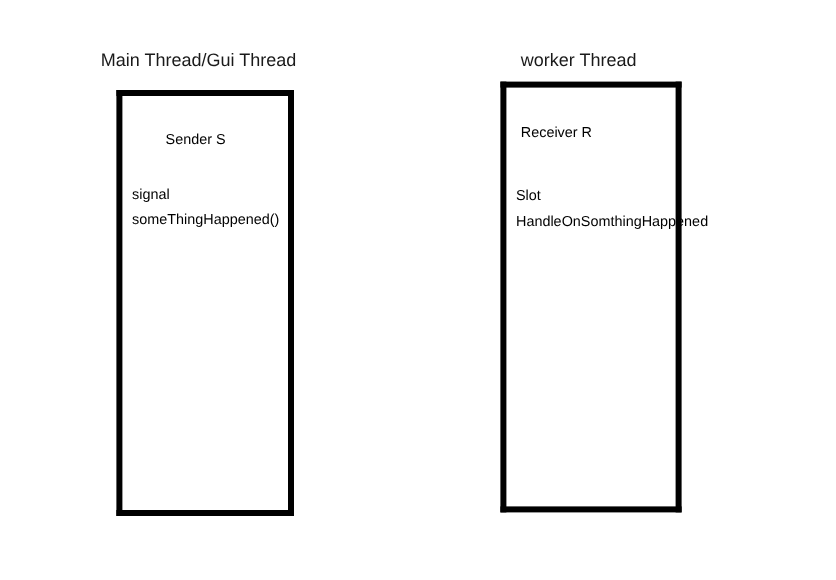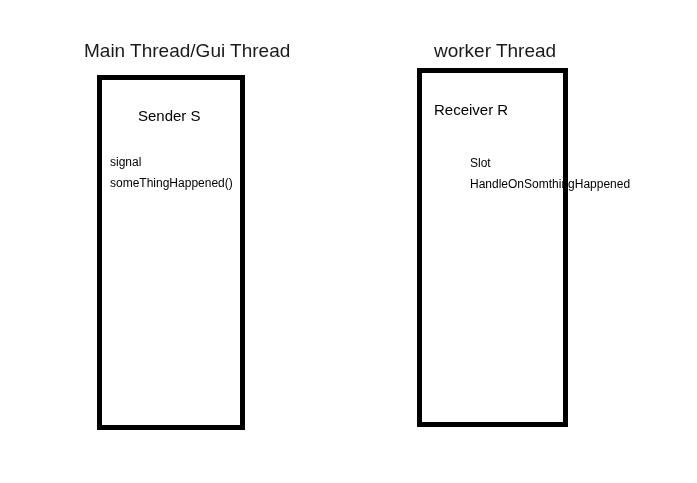--- a/index.html
+++ b/index.html
@@ -20,21 +20,21 @@
   
   .canvas {
     position: absolute;
     left: 0; top: 0;
     width: 697px; height: 483px;
   }
 
   
   .thread-label {
     position: absolute;
-    font-size: 19px;
+    font-size: 15px;
     line-height: 18px;
     white-space: nowrap;
     color: #1a1a1a;
   }
   .thread-label--main   { left: 84px;  top: 42px; }
   .thread-label--worker { left: 434px; top: 42px; text-align: center; }
 
   
   .box {
     position: absolute;
@@ -53,35 +53,35 @@
 
   
   .edge--receiver-top    { left: 417px; top: 68px;  width: 151px; height: 5px; }
   .edge--receiver-bottom { left: 417px; top: 422px; width: 151px; height: 5px; }
   .edge--receiver-left   { left: 417px; top: 68px;  width: 5px;   height: 359px; }
   .edge--receiver-right  { left: 563px; top: 68px;  width: 5px;   height: 359px; }
 
   
   .obj-title {
     position: absolute;
-    font-size: 15px;
+    font-size: 12px;
     line-height: 18px;
     white-space: nowrap;
   }
   .obj-title--sender   { left: 138px; top: 107px; }
   .obj-title--receiver { left: 434px; top: 101px; }
 
   .member-block {
     position: absolute;
     font-size: 12px;
     line-height: 21px;
     white-space: nowrap;
   }
   .member-block--sender   { left: 110px; top: 152px; }
-  .member-block--receiver { left: 430px; top: 153px; margin-left: 40px; }
+  .member-block--receiver { left: 430px; top: 153px; }
 
   .member-line { display: block; white-space: nowrap; }
 </style>
 </head>
 <body>
 
 <div class="canvas">
 
   <div class="thread-label thread-label--main">Main Thread/Gui Thread</div>
 

